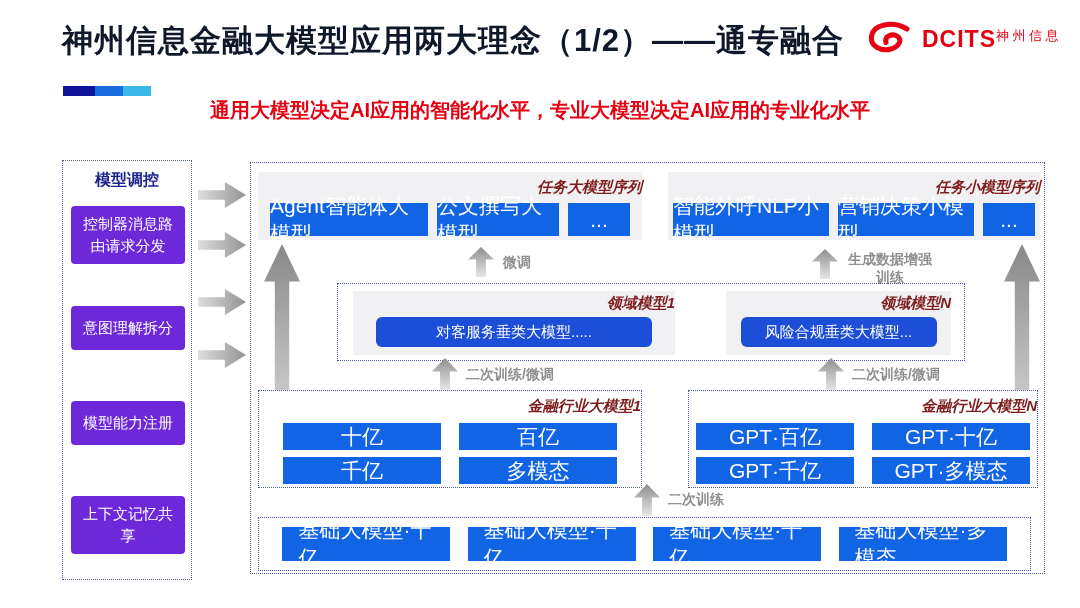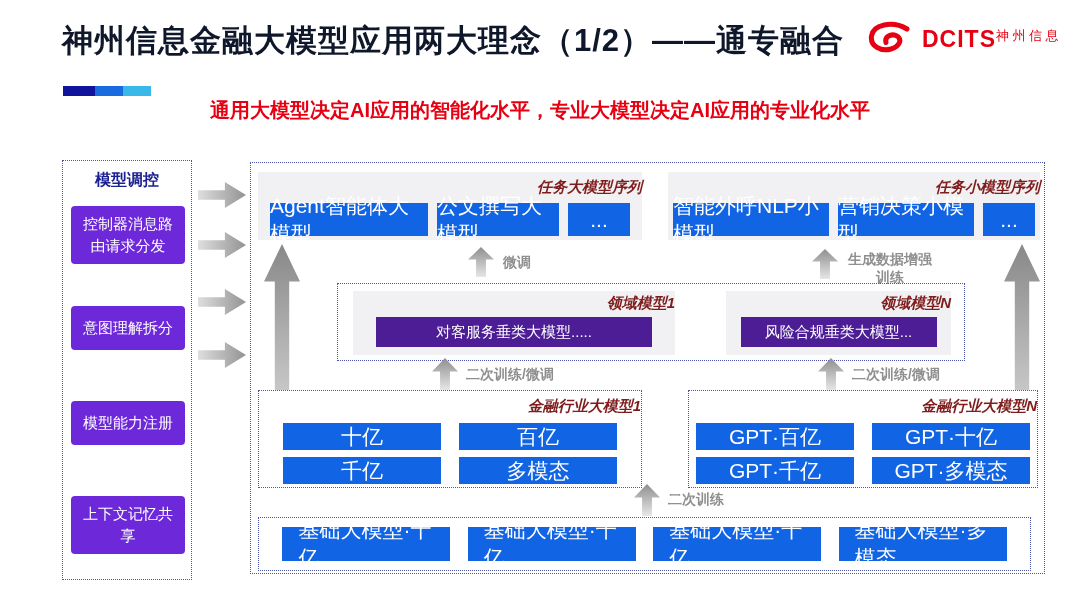--- a/index.html
+++ b/index.html
@@ -60,21 +60,21 @@
   .task-large { left:258px; top:172px; width:384px; height:68px; }
   .task-small { left:668px; top:172px; width:372px; height:68px; }
   .n-agent { width:158px; } .n-gongwen { width:122px; } .n-dots-l { width:62px; }
   .n-waihu { width:156px; } .n-yingxiao { width:136px; } .n-dots-s { width:52px; }
 
   .domain-box { position:absolute; left:337px; top:283px; width:628px; height:78px; border:1px dotted #4a55aa; }
   .domain-panel { position:absolute; top:7px; height:64px; background:#f1f1f3; }
   .dp1 { left:15px; width:322px; }
   .dpN { left:388px; width:225px; }
   .domain-panel .panel-title { padding-top:3px; }
-  .domain-node { margin:4px auto 0; background:#4c1d95; color:#fff; font-size:15px; height:30px; display:flex; align-items:center; justify-content:center; border-radius:0; }
+  .domain-node { margin:4px auto 0; background:#1d4ed8; color:#fff; font-size:15px; height:30px; display:flex; align-items:center; justify-content:center; border-radius:6px; }
   .dn1 { width:276px; } .dnN { width:196px; }
 
   .industry { position:absolute; top:390px; height:98px; border:1px dotted #4a55aa; background:#fff; }
   .ind-l { left:258px; width:384px; }
   .ind-r { left:688px; width:350px; }
   .ind-grid { display:grid; grid-template-columns:158px 158px; gap:7px 18px; justify-content:center; margin-top:7px; }
   .ind-grid .node { height:27px; }
 
   .base-box { position:absolute; left:258px; top:517px; width:773px; height:54px; border:1px dotted #4a55aa; display:flex; align-items:center; justify-content:space-evenly; padding:0 6px; }
   .base-box .node { width:168px; height:34px;padding-left:16px; }

